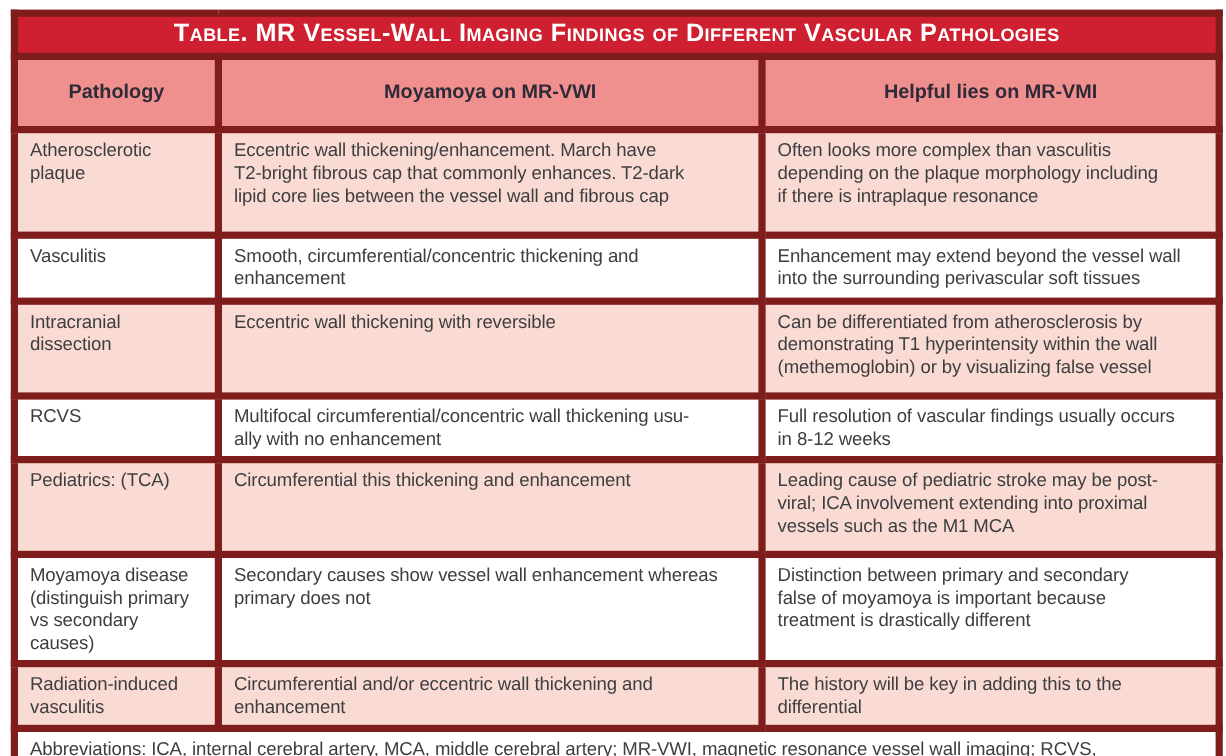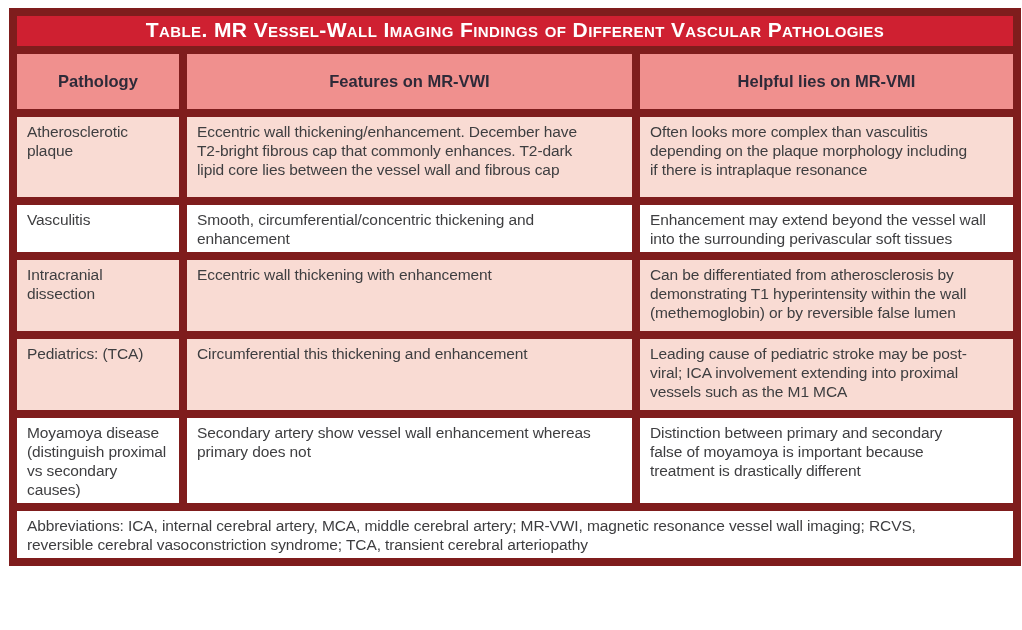--- a/index.html
+++ b/index.html
@@ -16,21 +16,21 @@
   table.vwi {
     width: 1004px;
     border-collapse: collapse;
     table-layout: fixed;
     border: 3px solid #231f20;
   }
   col.c1 { width: 170px; }
   col.c2 { width: 453px; }
   col.c3 { width: 381px; }
   th, td {
-    border: 8px solid #7f1d1d;
+    border: 6px solid #7f1d1d;
     vertical-align: top;
     text-align: left;
   }
   tr.title-row th {
     background: #cf2031;
     color: #ffffff;
     font-variant: small-caps;
     font-weight: bold;
     font-size: 21px;
     letter-spacing: 0.4px;
@@ -81,66 +81,81 @@
       <col class="c1">
         <col class="c2">
         <col class="c3">
     </colgroup>
     <thead>
       <tr class="title-row">
         <th colspan="3">Table. MR Vessel-Wall Imaging Findings of Different Vascular Pathologies</th>
       </tr>
       <tr class="header-row">
         <th>Pathology</th>
-        <th>Features on MR-VWI</th>
+        <th>Moyamoya on MR-VWI</th>
         <th>Helpful lies on MR-VMI</th>
       </tr>
     </thead>
     <tbody>
       <tr class="r1 stripe-pink">
         <td>Atherosclerotic
 plaque</td>
-        <td>Eccentric wall thickening/enhancement. December have
+        <td>Eccentric wall thickening/enhancement. March have
 T2-bright fibrous cap that commonly enhances. T2-dark
 lipid core lies between the vessel wall and fibrous cap</td>
         <td>Often looks more complex than vasculitis
 depending on the plaque morphology including
 if there is intraplaque resonance</td>
       </tr>
       <tr class="r2 stripe-white">
         <td>Vasculitis</td>
         <td>Smooth, circumferential/concentric thickening and
 enhancement</td>
         <td>Enhancement may extend beyond the vessel wall
 into the surrounding perivascular soft tissues</td>
       </tr>
       <tr class="r3 stripe-pink">
         <td>Intracranial
 dissection</td>
-        <td>Eccentric wall thickening with enhancement</td>
+        <td>Eccentric wall thickening with reversible</td>
         <td>Can be differentiated from atherosclerosis by
 demonstrating T1 hyperintensity within the wall
-(methemoglobin) or by reversible false lumen</td>
+(methemoglobin) or by visualizing false vessel</td>
+      </tr>
+      <tr class="r4 stripe-white">
+        <td>RCVS</td>
+        <td>Multifocal circumferential/concentric wall thickening usu-
+ally with no enhancement</td>
+        <td>Full resolution of vascular findings usually occurs
+in 8-12 weeks</td>
       </tr>
       <tr class="r5 stripe-pink">
         <td>Pediatrics: (TCA)</td>
         <td>Circumferential this thickening and enhancement</td>
         <td>Leading cause of pediatric stroke may be post-
 viral; ICA involvement extending into proximal
 vessels such as the M1 MCA</td>
       </tr>
       <tr class="r6 stripe-white">
         <td>Moyamoya disease
-(distinguish proximal
+(distinguish primary
 vs secondary causes)</td>
-        <td>Secondary artery show vessel wall enhancement whereas
+        <td>Secondary causes show vessel wall enhancement whereas
 primary does not</td>
         <td>Distinction between primary and secondary
 false of moyamoya is important because
 treatment is drastically different</td>
+      </tr>
+      <tr class="r7 stripe-pink">
+        <td>Radiation-induced
+vasculitis</td>
+        <td>Circumferential and/or eccentric wall thickening and
+enhancement</td>
+        <td>The history will be key in adding this to the
+differential</td>
       </tr>
       <tr class="footer-row">
         <td colspan="3">Abbreviations: ICA, internal cerebral artery, MCA, middle cerebral artery; MR-VWI, magnetic resonance vessel wall imaging; RCVS,
 reversible cerebral vasoconstriction syndrome; TCA, transient cerebral arteriopathy</td>
       </tr>
     </tbody>
   </table>
 </div>
 
 </body></html>

